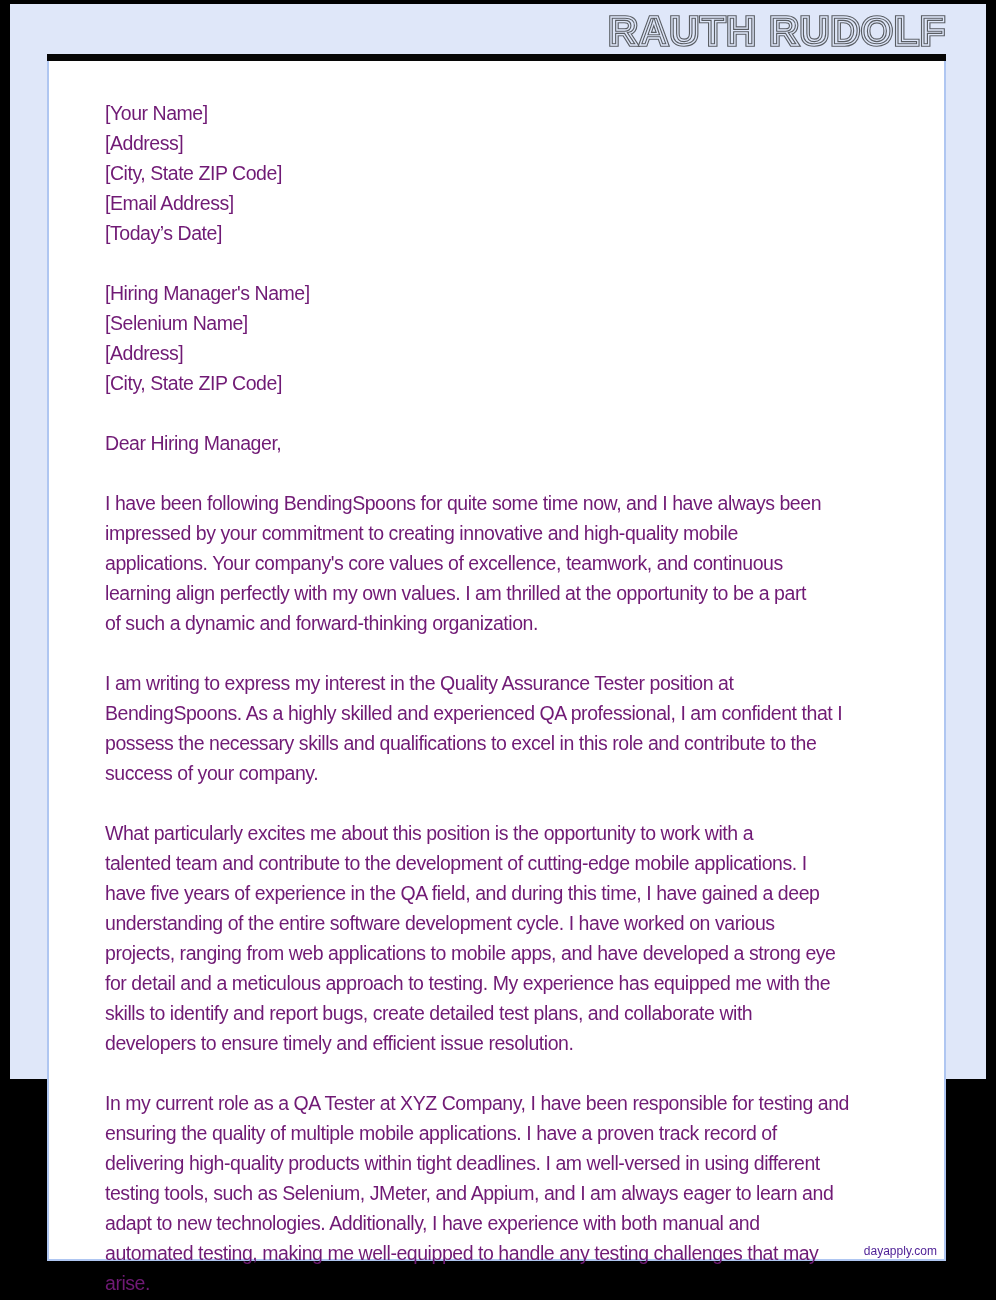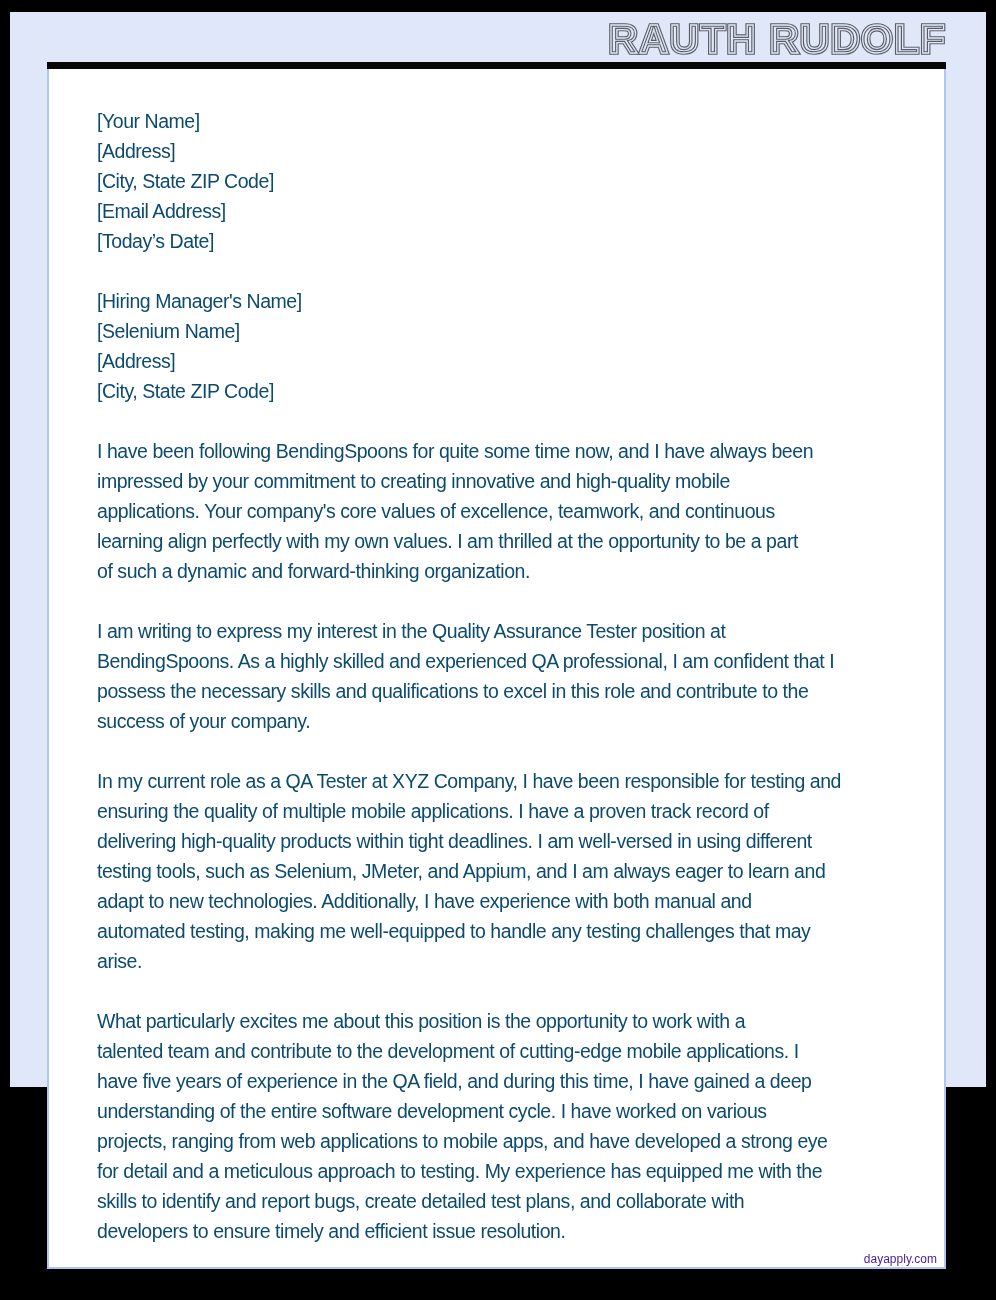--- a/index.html
+++ b/index.html
@@ -3,21 +3,21 @@
 <meta charset="utf-8">
 <style>
   html, body { margin:0; padding:0; }
   body {
     width:996px; height:1300px;
     background:#000;
     font-family:"Liberation Sans", sans-serif;
     overflow:hidden;
   }
   .canvas {
-    position:absolute; left:0; top:8px;
+    position:absolute; left:0; top:0;
     width:996px; height:1084px;
     box-sizing:border-box;
     background:#dfe7f9;
     border:solid #000;
     border-width:4px 10px 5px 10px;
     padding-left:32px;
   }
   .brand {
     position:absolute; top:1px; right:40px;
     height:52px; line-height:52px;
@@ -45,21 +45,22 @@
     background:#ffffff;
     border:2px solid #afc6f1;
     border-top:0;
     overflow:visible;
   }
   .letter {
     padding:37px 46px 0 48px;
     font-size:19.5px;
     line-height:30px;
     letter-spacing:-0.45px;
-    color:#0c4a6e;
+    color:#701a75;
+    margin-left:8px;
   }
   .block {
     margin:0 0 30px 0;
     white-space:pre;
   }
   .watermark {
     position:absolute; top:1240px; right:49px;
     font-size:12px; letter-spacing:0;
     color:#4c1d95;
   }
@@ -77,42 +78,43 @@
     <div class="letter">
       <p class="block">[Your Name]
 [Address]
 [City, State ZIP Code]
 [Email Address]
 [Today’s Date]</p>
       <p class="block">[Hiring Manager's Name]
 [Selenium Name]
 [Address]
 [City, State ZIP Code]</p>
+      <p class="block">Dear Hiring Manager,</p>
       <p class="block">I have been following BendingSpoons for quite some time now, and I have always been
 impressed by your commitment to creating innovative and high-quality mobile
 applications. Your company's core values of excellence, teamwork, and continuous
 learning align perfectly with my own values. I am thrilled at the opportunity to be a part
 of such a dynamic and forward-thinking organization.</p>
       <p class="block">I am writing to express my interest in the Quality Assurance Tester position at
 BendingSpoons. As a highly skilled and experienced QA professional, I am confident that I
 possess the necessary skills and qualifications to excel in this role and contribute to the
 success of your company.</p>
-      <p class="block">In my current role as a QA Tester at XYZ Company, I have been responsible for testing and
-ensuring the quality of multiple mobile applications. I have a proven track record of
-delivering high-quality products within tight deadlines. I am well-versed in using different
-testing tools, such as Selenium, JMeter, and Appium, and I am always eager to learn and
-adapt to new technologies. Additionally, I have experience with both manual and
-automated testing, making me well-equipped to handle any testing challenges that may
-arise.</p>
       <p class="block">What particularly excites me about this position is the opportunity to work with a
 talented team and contribute to the development of cutting-edge mobile applications. I
 have five years of experience in the QA field, and during this time, I have gained a deep
 understanding of the entire software development cycle. I have worked on various
 projects, ranging from web applications to mobile apps, and have developed a strong eye
 for detail and a meticulous approach to testing. My experience has equipped me with the
 skills to identify and report bugs, create detailed test plans, and collaborate with
 developers to ensure timely and efficient issue resolution.</p>
+      <p class="block">In my current role as a QA Tester at XYZ Company, I have been responsible for testing and
+ensuring the quality of multiple mobile applications. I have a proven track record of
+delivering high-quality products within tight deadlines. I am well-versed in using different
+testing tools, such as Selenium, JMeter, and Appium, and I am always eager to learn and
+adapt to new technologies. Additionally, I have experience with both manual and
+automated testing, making me well-equipped to handle any testing challenges that may
+arise.</p>
     </div>
   </div>
 
   <div class="watermark">dayapply.com</div>
 
 </div>
 
 </body></html>

